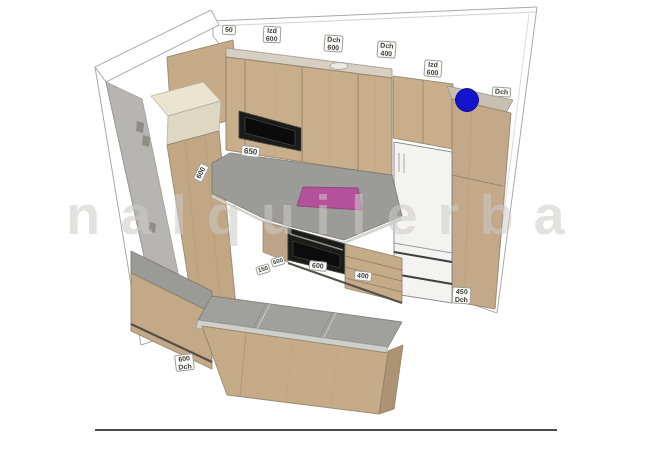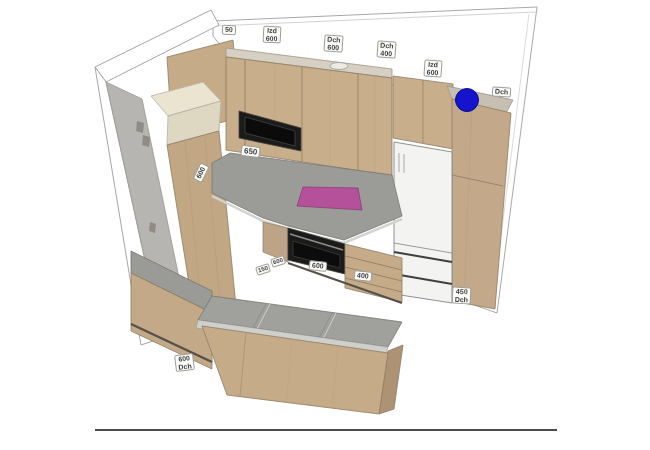--- a/index.html
+++ b/index.html
@@ -116,14 +116,15 @@
   <div class="chip" style="left:192px;top:168px;transform:rotate(-64deg);">600</div>
   <div class="chip tiny" style="left:256px;top:265px;transform:rotate(-18deg);">150</div>
   <div class="chip tiny" style="left:271px;top:257px;transform:rotate(-18deg);">600</div>
   <div class="chip" style="left:309px;top:261px;transform:rotate(6deg);">600</div>
   <div class="chip" style="left:354px;top:271px;transform:rotate(6deg);">400</div>
   <div class="chip" style="left:452px;top:287px;transform:rotate(3deg);">450
 Dch</div>
   <div class="chip" style="left:175px;top:354px;transform:rotate(-7deg);">600
 Dch</div>
 
+  <div id="watermark">nalquilerba</div>
   <div id="footer-line"></div>
 </div>
 
 </body></html>

